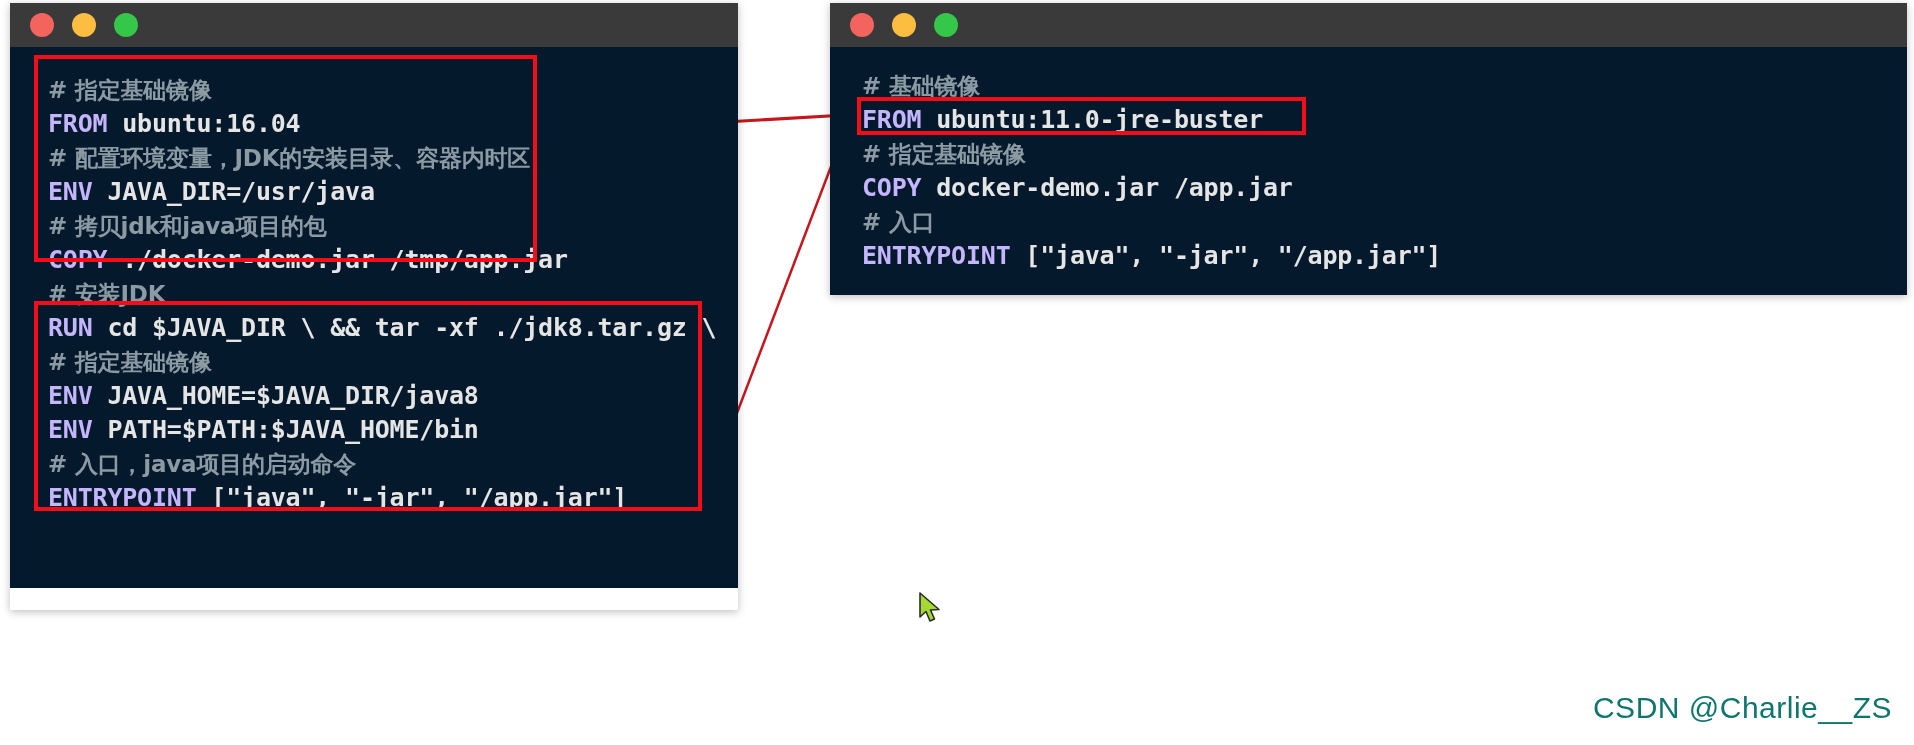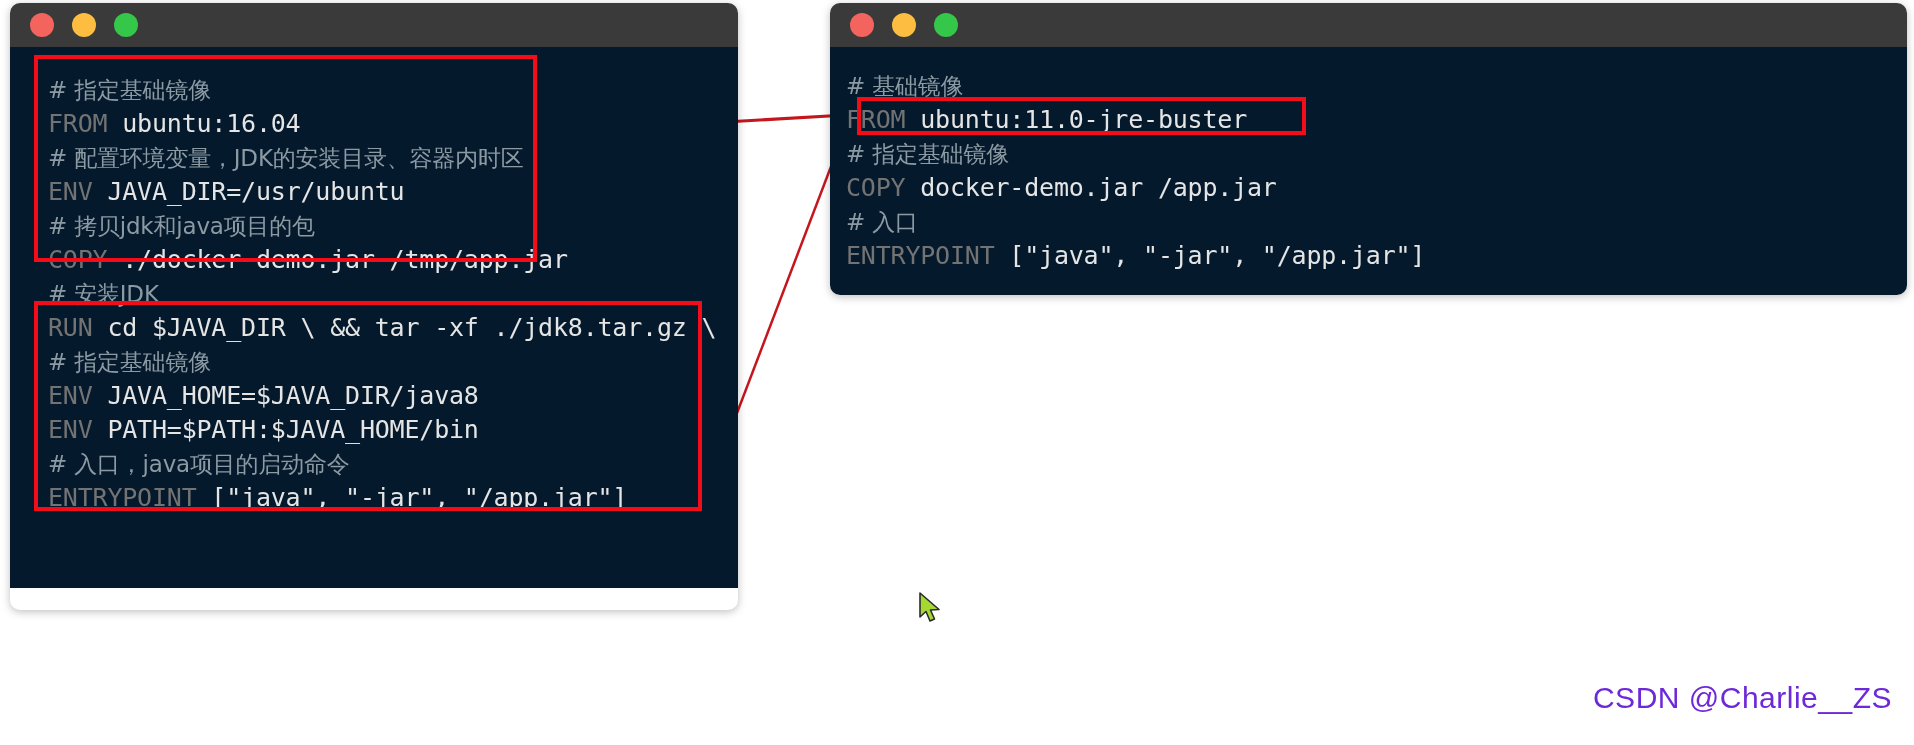--- a/index.html
+++ b/index.html
@@ -11,23 +11,24 @@
     width: 1914px;
     height: 745px;
     position: relative;
     overflow: hidden;
     font-family: "DejaVu Sans Mono", monospace;
   }
 
   
   .window {
     position: absolute;
-    border-radius: 10px;
+    border-radius: 0;
     overflow: hidden;
     box-shadow: 0 2px 8px rgba(0,0,0,0.25);
+    font-weight: bold;
   }
   .titlebar {
     height: 44px;
     background: #3a3a3a;
     display: flex;
     align-items: center;
     padding-left: 20px;
     gap: 18px;
   }
   .dot {
@@ -48,42 +49,42 @@
   .line {
     white-space: pre;
     font-family: "DejaVu Sans Mono", monospace;
     font-size: 25px;
     line-height: 34px;
     letter-spacing: -0.2px;
     color: #e6e6e6;
     padding-left: 38px;
   }
   .cmt { color: #8c9aa3; font-family: "DejaVu Sans", sans-serif; font-size: 23px; }
-  .kw  { color: #737373; }
+  .kw  { color: #c4b5fd; }
   .kw2 { color: #e56ae0; }
   .txt { color: #e5e5e5; }
 
   
   #win-left {
     left: 10px;
     top: 3px;
     width: 728px;
     height: 607px;
   }
   #win-left .code-area { height: 541px; box-sizing: border-box; }
 
   
   #win-right {
     left: 830px;
     top: 3px;
     width: 1077px;
     height: 292px;
   }
   #win-right .code-area { height: 248px; box-sizing: border-box; padding-top: 22px; }
-  #win-right .line { padding-left: 16px; }
+  #win-right .line { padding-left: 32px; }
 
   
   .redbox {
     position: absolute;
     border: 4px solid #f40d19;
     box-sizing: border-box;
     pointer-events: none;
   }
   #redbox-left-1 { left: 34px;  top: 55px;  width: 503px; height: 207px; }
   #redbox-left-2 { left: 34px;  top: 301px; width: 668px; height: 210px; }
@@ -104,24 +105,24 @@
     left: 918px;
     top: 592px;
     width: 26px;
     height: 32px;
   }
 
   
   #watermark {
     position: absolute;
     right: 22px;
-    bottom: 30px;
+    bottom: 20px;
     font-family: "Liberation Sans", sans-serif;
     font-size: 30px;
-    color: #6d28d9;
+    color: #0f766e;
     letter-spacing: 0.5px;
     user-select: none;
   }
 </style>
 </head>
 <body>
 
 <svg id="arrow-layer" viewBox="0 0 1914 745" xmlns="http://www.w3.org/2000/svg">
 
   <g>
@@ -138,21 +139,21 @@
 <div class="window" id="win-left">
   <div class="titlebar">
     <span class="dot red"></span>
     <span class="dot yellow"></span>
     <span class="dot green"></span>
   </div>
   <div class="code-area">
     <div class="line"><span class="cmt"># 指定基础镜像</span></div>
     <div class="line"><span class="kw">FROM</span><span class="txt"> ubuntu:16.04</span></div>
     <div class="line"><span class="cmt"># 配置环境变量，JDK的安装目录、容器内时区</span></div>
-    <div class="line"><span class="kw">ENV</span><span class="txt"> JAVA_DIR=/usr/ubuntu</span></div>
+    <div class="line"><span class="kw">ENV</span><span class="txt"> JAVA_DIR=/usr/java</span></div>
     <div class="line"><span class="cmt"># 拷贝jdk和java项目的包</span></div>
     <div class="line"><span class="kw">COPY</span><span class="txt"> ./docker-demo.jar /tmp/app.jar</span></div>
     <div class="line"><span class="cmt"># 安装JDK</span></div>
     <div class="line"><span class="kw">RUN</span><span class="txt"> cd $JAVA_DIR \ &amp;&amp; tar -xf ./jdk8.tar.gz \</span></div>
     <div class="line"><span class="cmt"># 指定基础镜像</span></div>
     <div class="line"><span class="kw">ENV</span><span class="txt"> JAVA_HOME=$JAVA_DIR/java8</span></div>
     <div class="line"><span class="kw">ENV</span><span class="txt"> PATH=$PATH:$JAVA_HOME/bin</span></div>
     <div class="line"><span class="cmt"># 入口，java项目的启动命令</span></div>
     <div class="line"><span class="kw">ENTRYPOINT</span><span class="txt"> ["java", "-jar", "/app.jar"]</span></div>
   </div>

